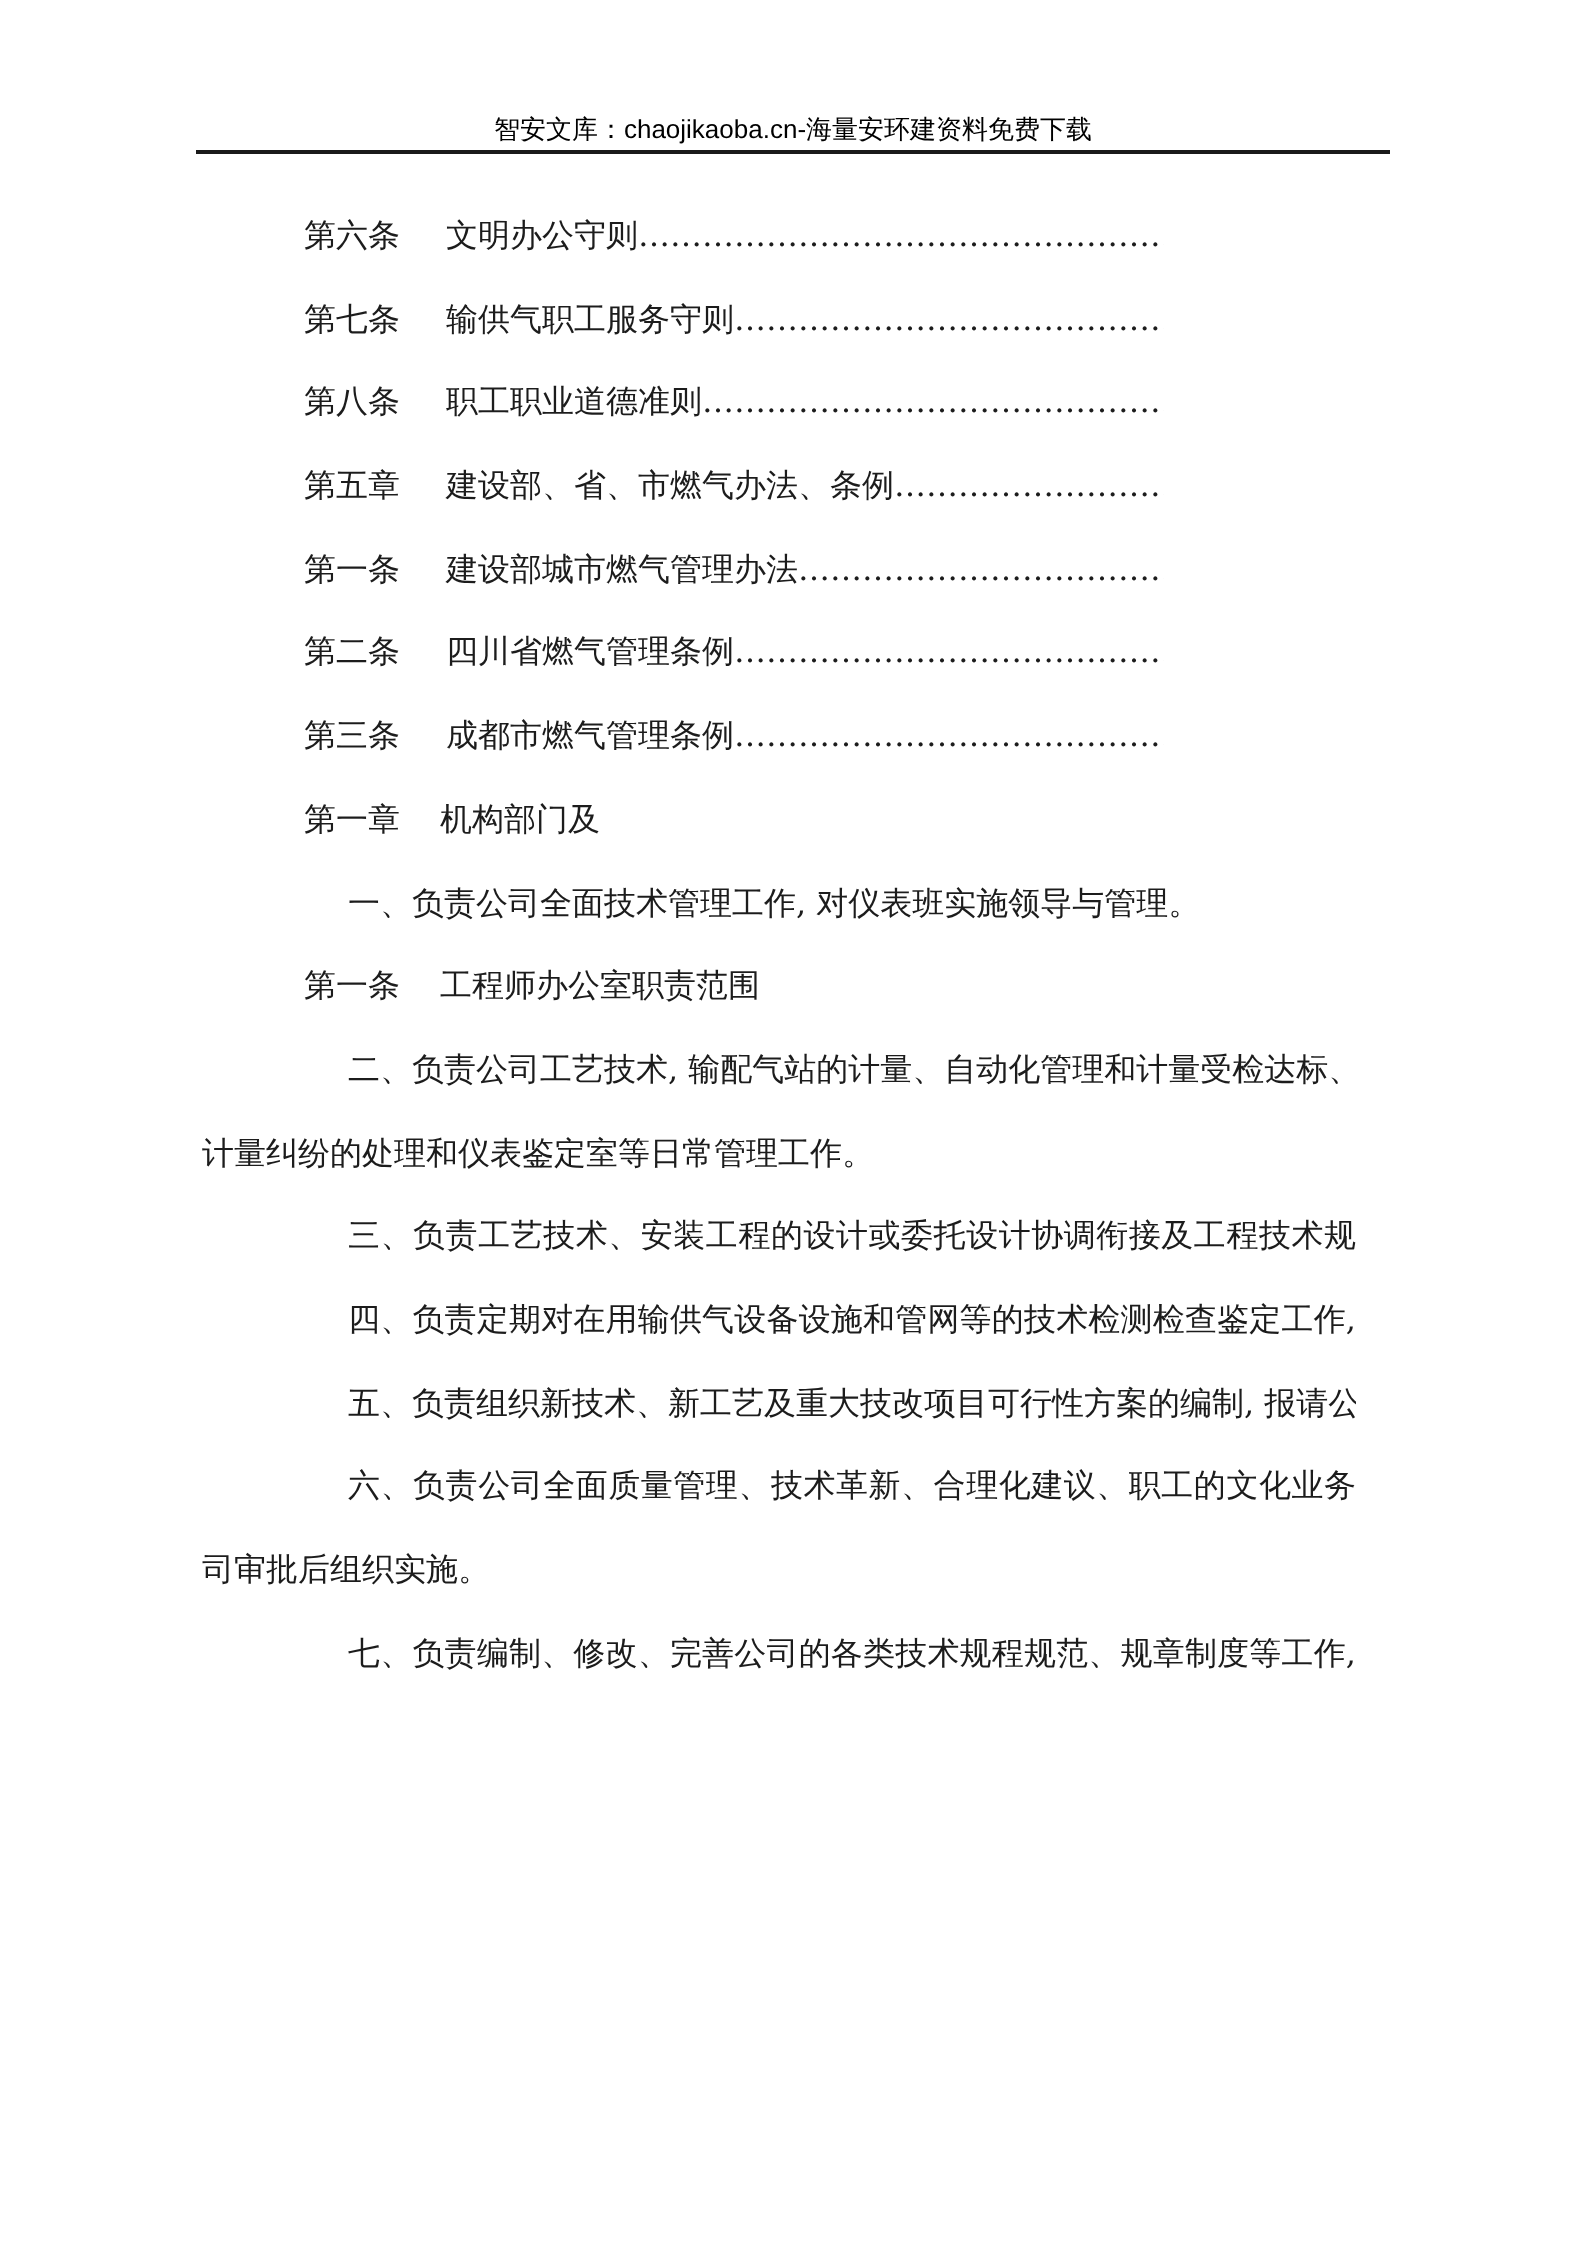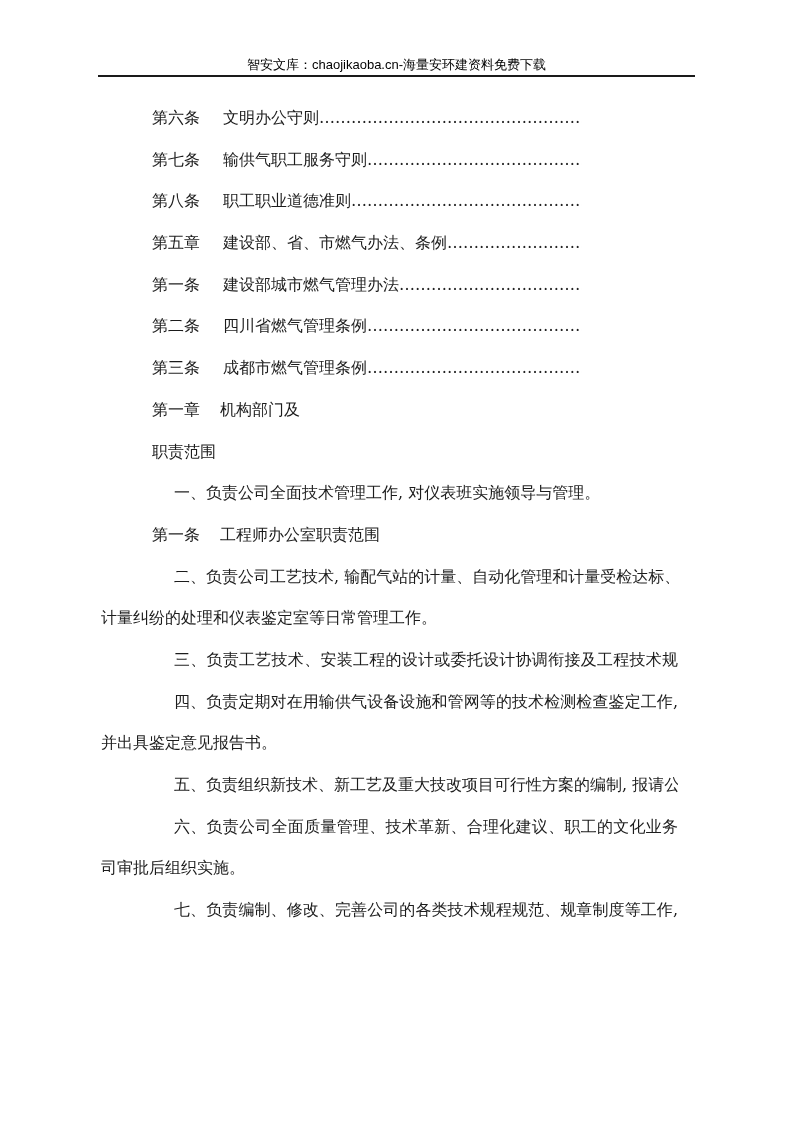--- a/index.html
+++ b/index.html
@@ -113,35 +113,33 @@
     </div>
     <div class="line toc-row">
       <span class="toc-label">第三条</span>
         <span class="toc-title">成都市燃气管理条例</span>
         <span class="toc-dots">……………………………………………………………………………………………………………………</span>
     </div>
 
     <div class="line h-line">
       <span class="h-label">第一章</span><span>机构部门及</span>
     </div>
-    <div class="line h-line">职责范围</div>
 
     <div class="line b-line b-first">一、负责公司全面技术管理工作, 对仪表班实施领导与管理。</div>
 
     <div class="line h-line">
       <span class="h-label">第一条</span><span>工程师办公室职责范围</span>
     </div>
 
     <div class="line b-line b-first b-fill">二、负责公司工艺技术, 输配气站的计量、自动化管理和计量受检达标、</div>
     <div class="line b-line">计量纠纷的处理和仪表鉴定室等日常管理工作。</div>
 
     <div class="line b-line b-first b-fill">三、负责工艺技术、安装工程的设计或委托设计协调衔接及工程技术规</div>
 
     <div class="line b-line b-first b-fill">四、负责定期对在用输供气设备设施和管网等的技术检测检查鉴定工作,</div>
-    <div class="line b-line">并出具鉴定意见报告书。</div>
 
     <div class="line b-line b-first b-fill">五、负责组织新技术、新工艺及重大技改项目可行性方案的编制, 报请公</div>
     <div class="line b-line b-first b-fill">六、负责公司全面质量管理、技术革新、合理化建议、职工的文化业务</div>
 
     <div class="line b-line">司审批后组织实施。</div>
 
     <div class="line b-line b-first b-fill">七、负责编制、修改、完善公司的各类技术规程规范、规章制度等工作,</div>
 
   </div>
 </div>

